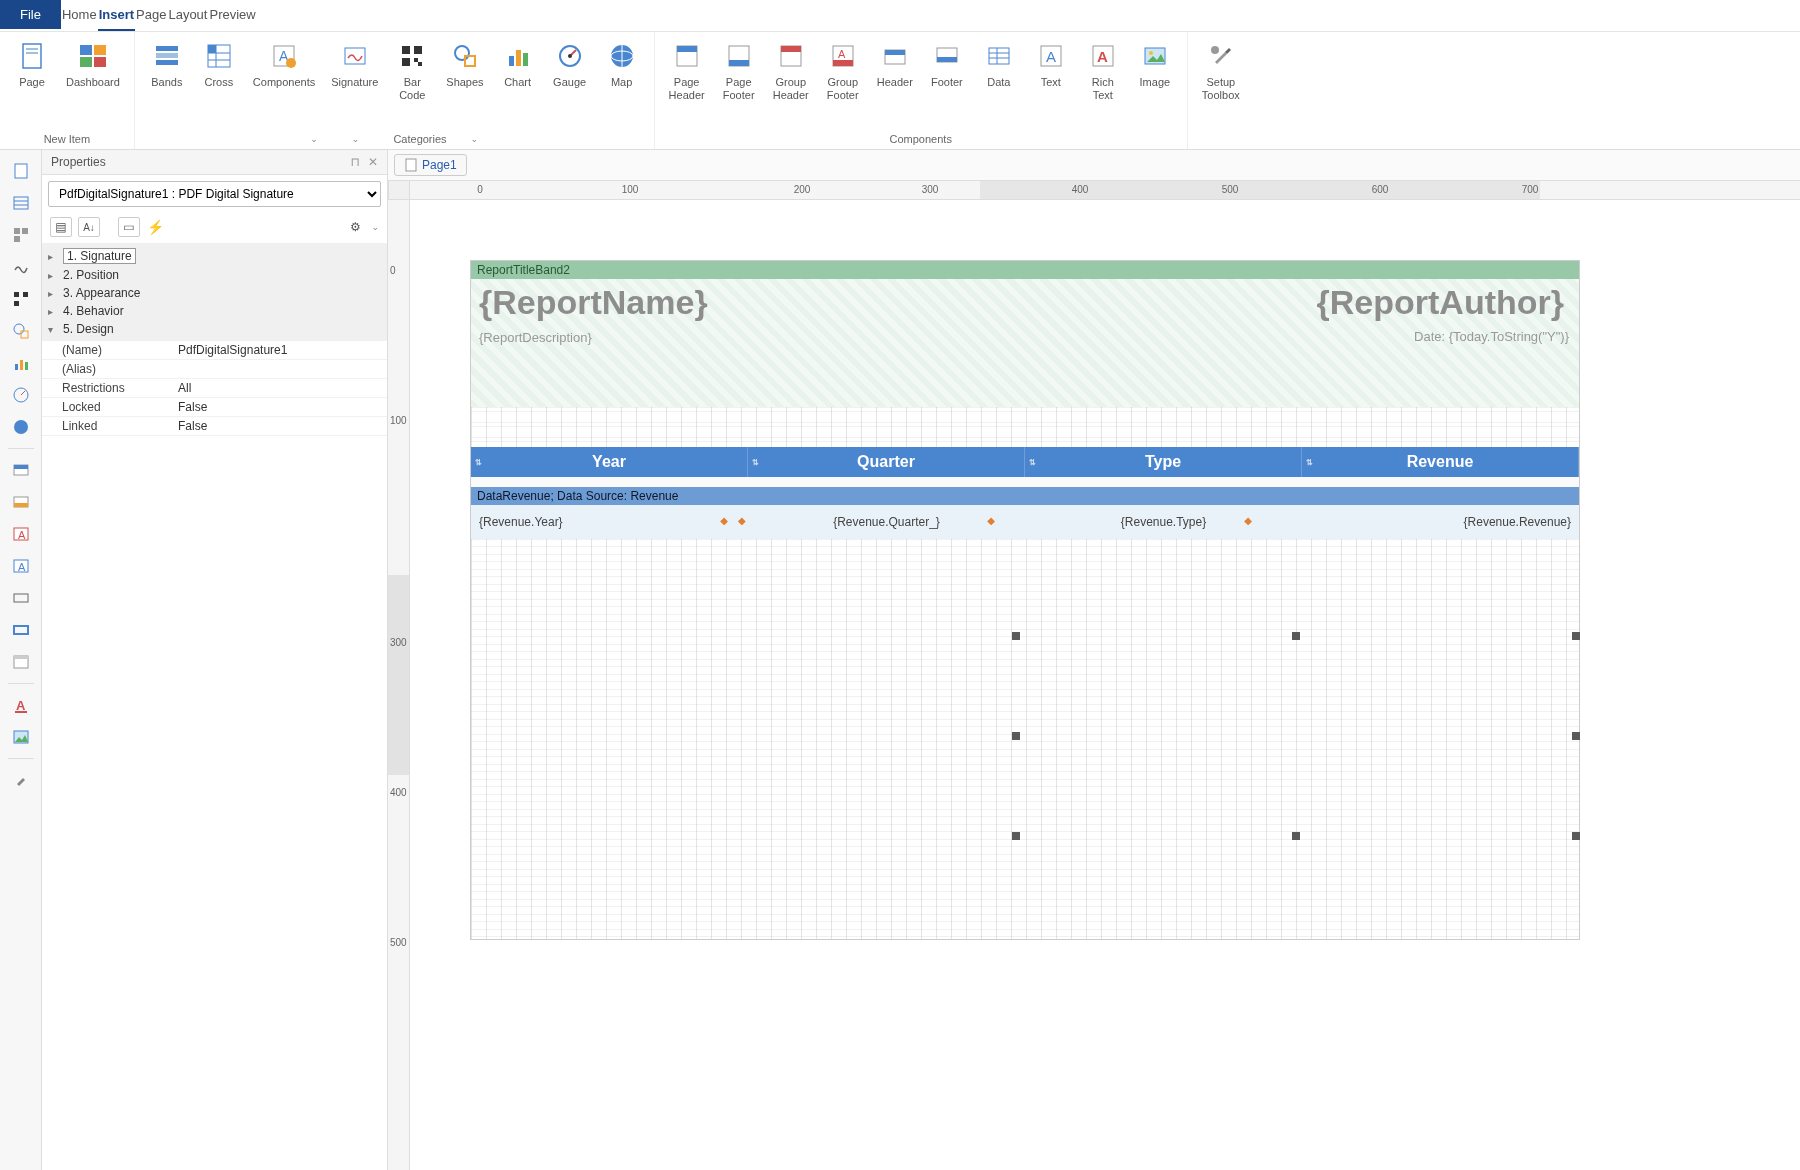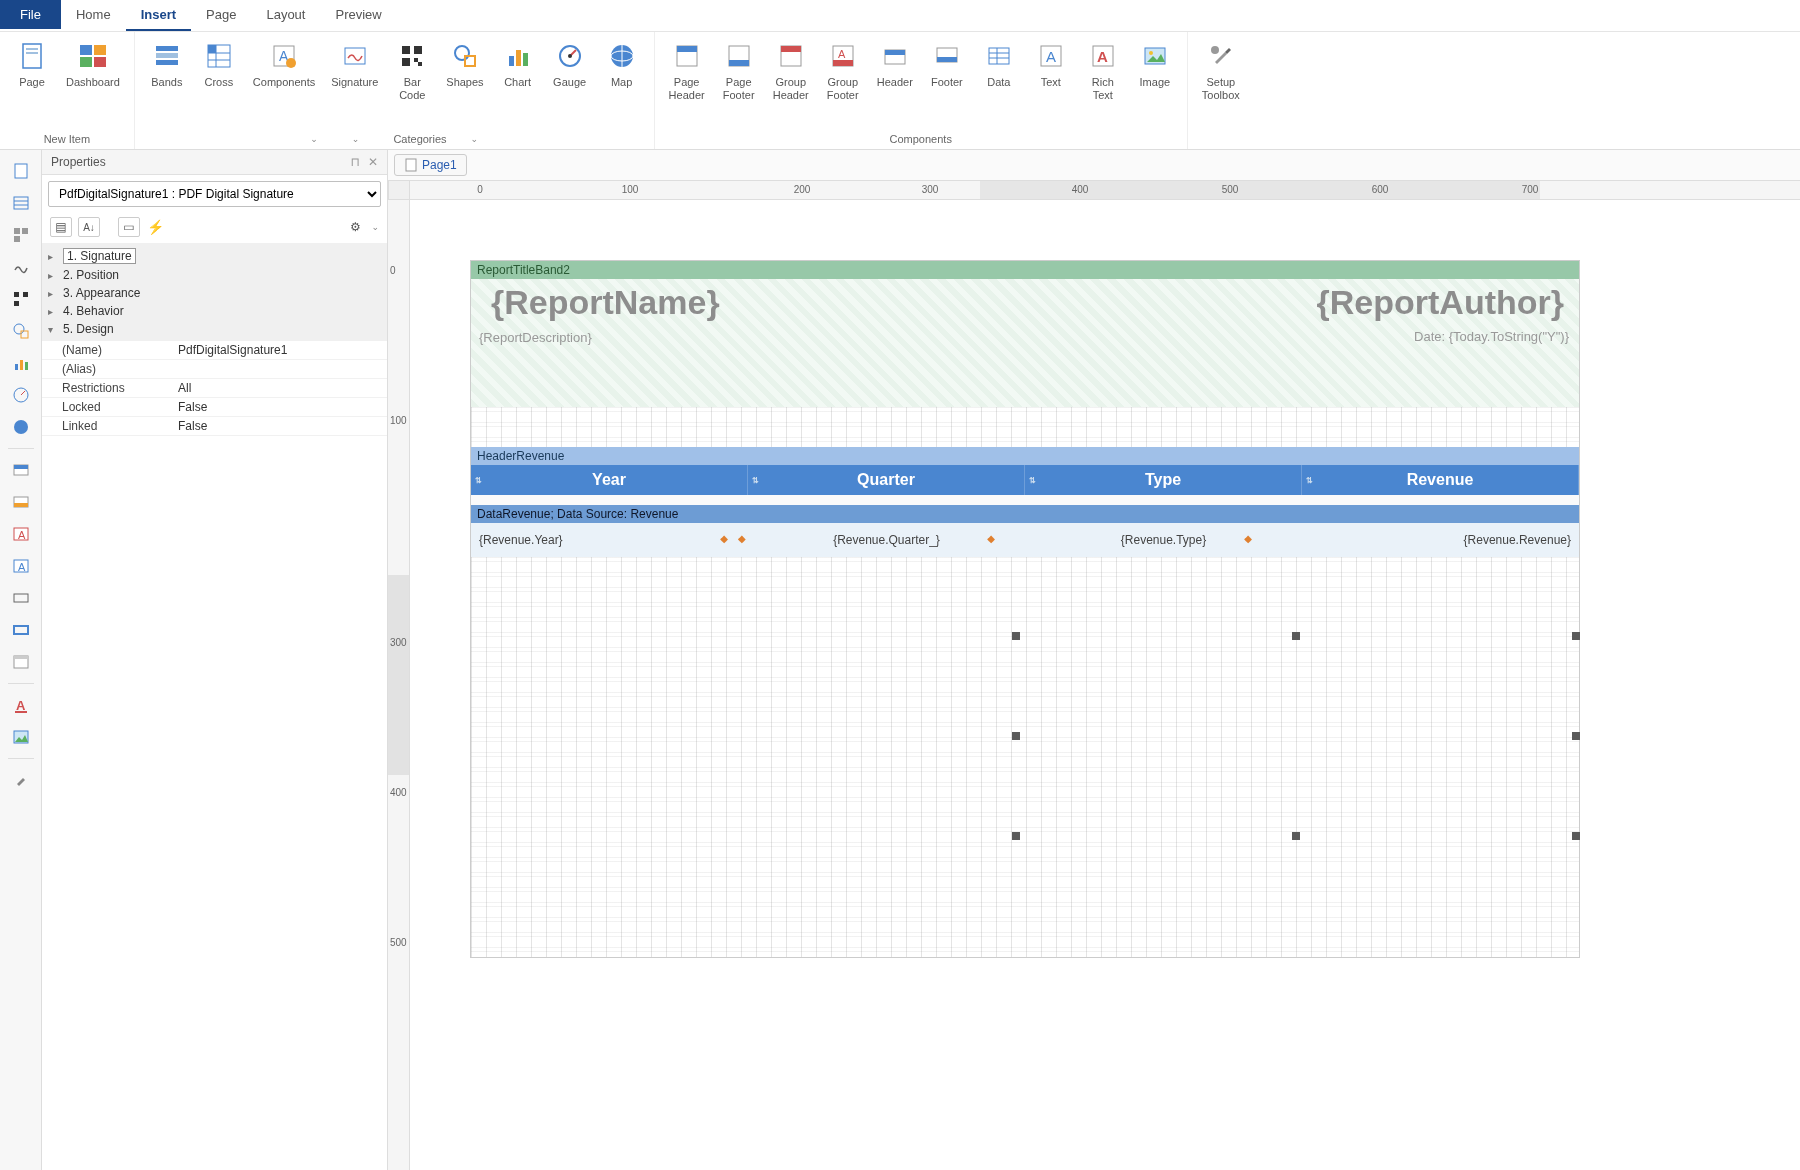--- a/index.html
+++ b/index.html
@@ -1,20 +1,20 @@
 <!DOCTYPE html>
 <html><head>
 <meta charset="utf-8">
 <style>
 * { margin: 0; padding: 0; box-sizing: border-box; font-family: "Segoe UI", Tahoma, sans-serif; }
 body { background: #fff; overflow: hidden; width: 1800px; height: 1170px; font-size: 12px; color: #333; }
 
 
 .ribbon-tabs { display: flex; align-items: flex-start; background: #fff; height: 32px; border-bottom: 1px solid #e5e5e5; }
-.ribbon-tab { padding: 7px 15px; font-size: 13px; color: #555; cursor: pointer; }
+.ribbon-tab { padding: 7px 1px; font-size: 13px; color: #555; cursor: pointer; }
 .ribbon-tab.file { background: #19478a; color: #fff; padding: 7px 20px; }
 .ribbon-tab.active { color: #19478a; font-weight: 600; border-bottom: 2px solid #19478a; }
 
 
 .ribbon-content { display: flex; background: #fff; height: 118px; border-bottom: 1px solid #ddd; }
 .ribbon-group { display: flex; flex-direction: column; border-right: 1px solid #eee; padding: 4px 6px 2px; }
 .ribbon-group-items { display: flex; flex: 1; }
 .ribbon-group-label { text-align: center; font-size: 11px; color: #666; padding: 2px 0; display: flex; justify-content: center; align-items: center; gap: 4px; }
 .ribbon-btn { display: flex; flex-direction: column; align-items: center; justify-content: flex-start; padding: 4px 8px; min-width: 52px; cursor: pointer; }
 .ribbon-icon { width: 32px; height: 32px; display: flex; align-items: center; justify-content: center; margin-bottom: 4px; }
@@ -68,21 +68,21 @@
 .page { position: absolute; left: 60px; top: 60px; width: 1110px; border: 1px solid #ccc; background: #fff; }
 .grid-bg {
   background-image:
     linear-gradient(to right, rgba(120,120,120,0.1) 1px, transparent 1px),
     linear-gradient(to bottom, rgba(120,120,120,0.1) 1px, transparent 1px);
   background-size: 15px 15px;
 }
 .band-header { padding: 2px 6px; font-size: 12px; color: #2a5a35; }
 .title-band { background: #97c8a8; }
 .title-body { background: repeating-linear-gradient(45deg, #e8f3eb, #e8f3eb 6px, #f2f9f4 6px, #f2f9f4 12px); padding: 4px 8px; position: relative; height: 128px; }
-.report-name { font-size: 34px; font-weight: 600; color: #8d8d8d; margin-left: 12px; }
+.report-name { font-size: 34px; font-weight: 600; color: #8d8d8d; }
 .report-author { font-size: 34px; font-weight: 600; color: #8d8d8d; position: absolute; right: 15px; top: 4px; }
 .report-desc { font-size: 13px; color: #999; margin-top: 8px; }
 .report-date { position: absolute; right: 10px; top: 50px; color: #999; font-size: 13px; }
 
 .header-band { background: #a0c0e8; color: #1a3a5a; }
 .header-row { display: flex; background: #4a86d0; }
 .header-cell { flex: 1; text-align: center; color: #fff; font-weight: 600; font-size: 16px; padding: 6px; border-right: 1px solid rgba(255,255,255,0.2); position: relative; }
 .header-cell .mini-arrows { position: absolute; left: 4px; top: 50%; transform: translateY(-50%); font-size: 8px; color: #cde; }
 .header-spacer { height: 10px; background: #fafafa; }
 
@@ -595,21 +595,20 @@
           <div class="band-header title-band">ReportTitleBand2</div>
           <div class="title-body">
             <div class="report-name">{ReportName}</div>
             <div class="report-author">{ReportAuthor}</div>
             <div class="report-desc">{ReportDescription}</div>
             <div class="report-date">Date: {Today.ToString("Y")}</div>
           </div>
 
           <div style="height:40px" class="grid-bg"></div>
 
-          <div class="band-header header-band">HeaderRevenue</div>
           <div class="header-row">
             <div class="header-cell"><span class="mini-arrows">⇅</span><span>Year</span></div>
             <div class="header-cell"><span class="mini-arrows">⇅</span><span>Quarter</span></div>
             <div class="header-cell"><span class="mini-arrows">⇅</span><span>Type</span></div>
             <div class="header-cell"><span class="mini-arrows">⇅</span><span>Revenue</span></div>
           </div>
           <div class="header-spacer grid-bg"></div>
 
           <div class="band-header data-band">DataRevenue; Data Source: Revenue</div>
           <div class="data-row">

